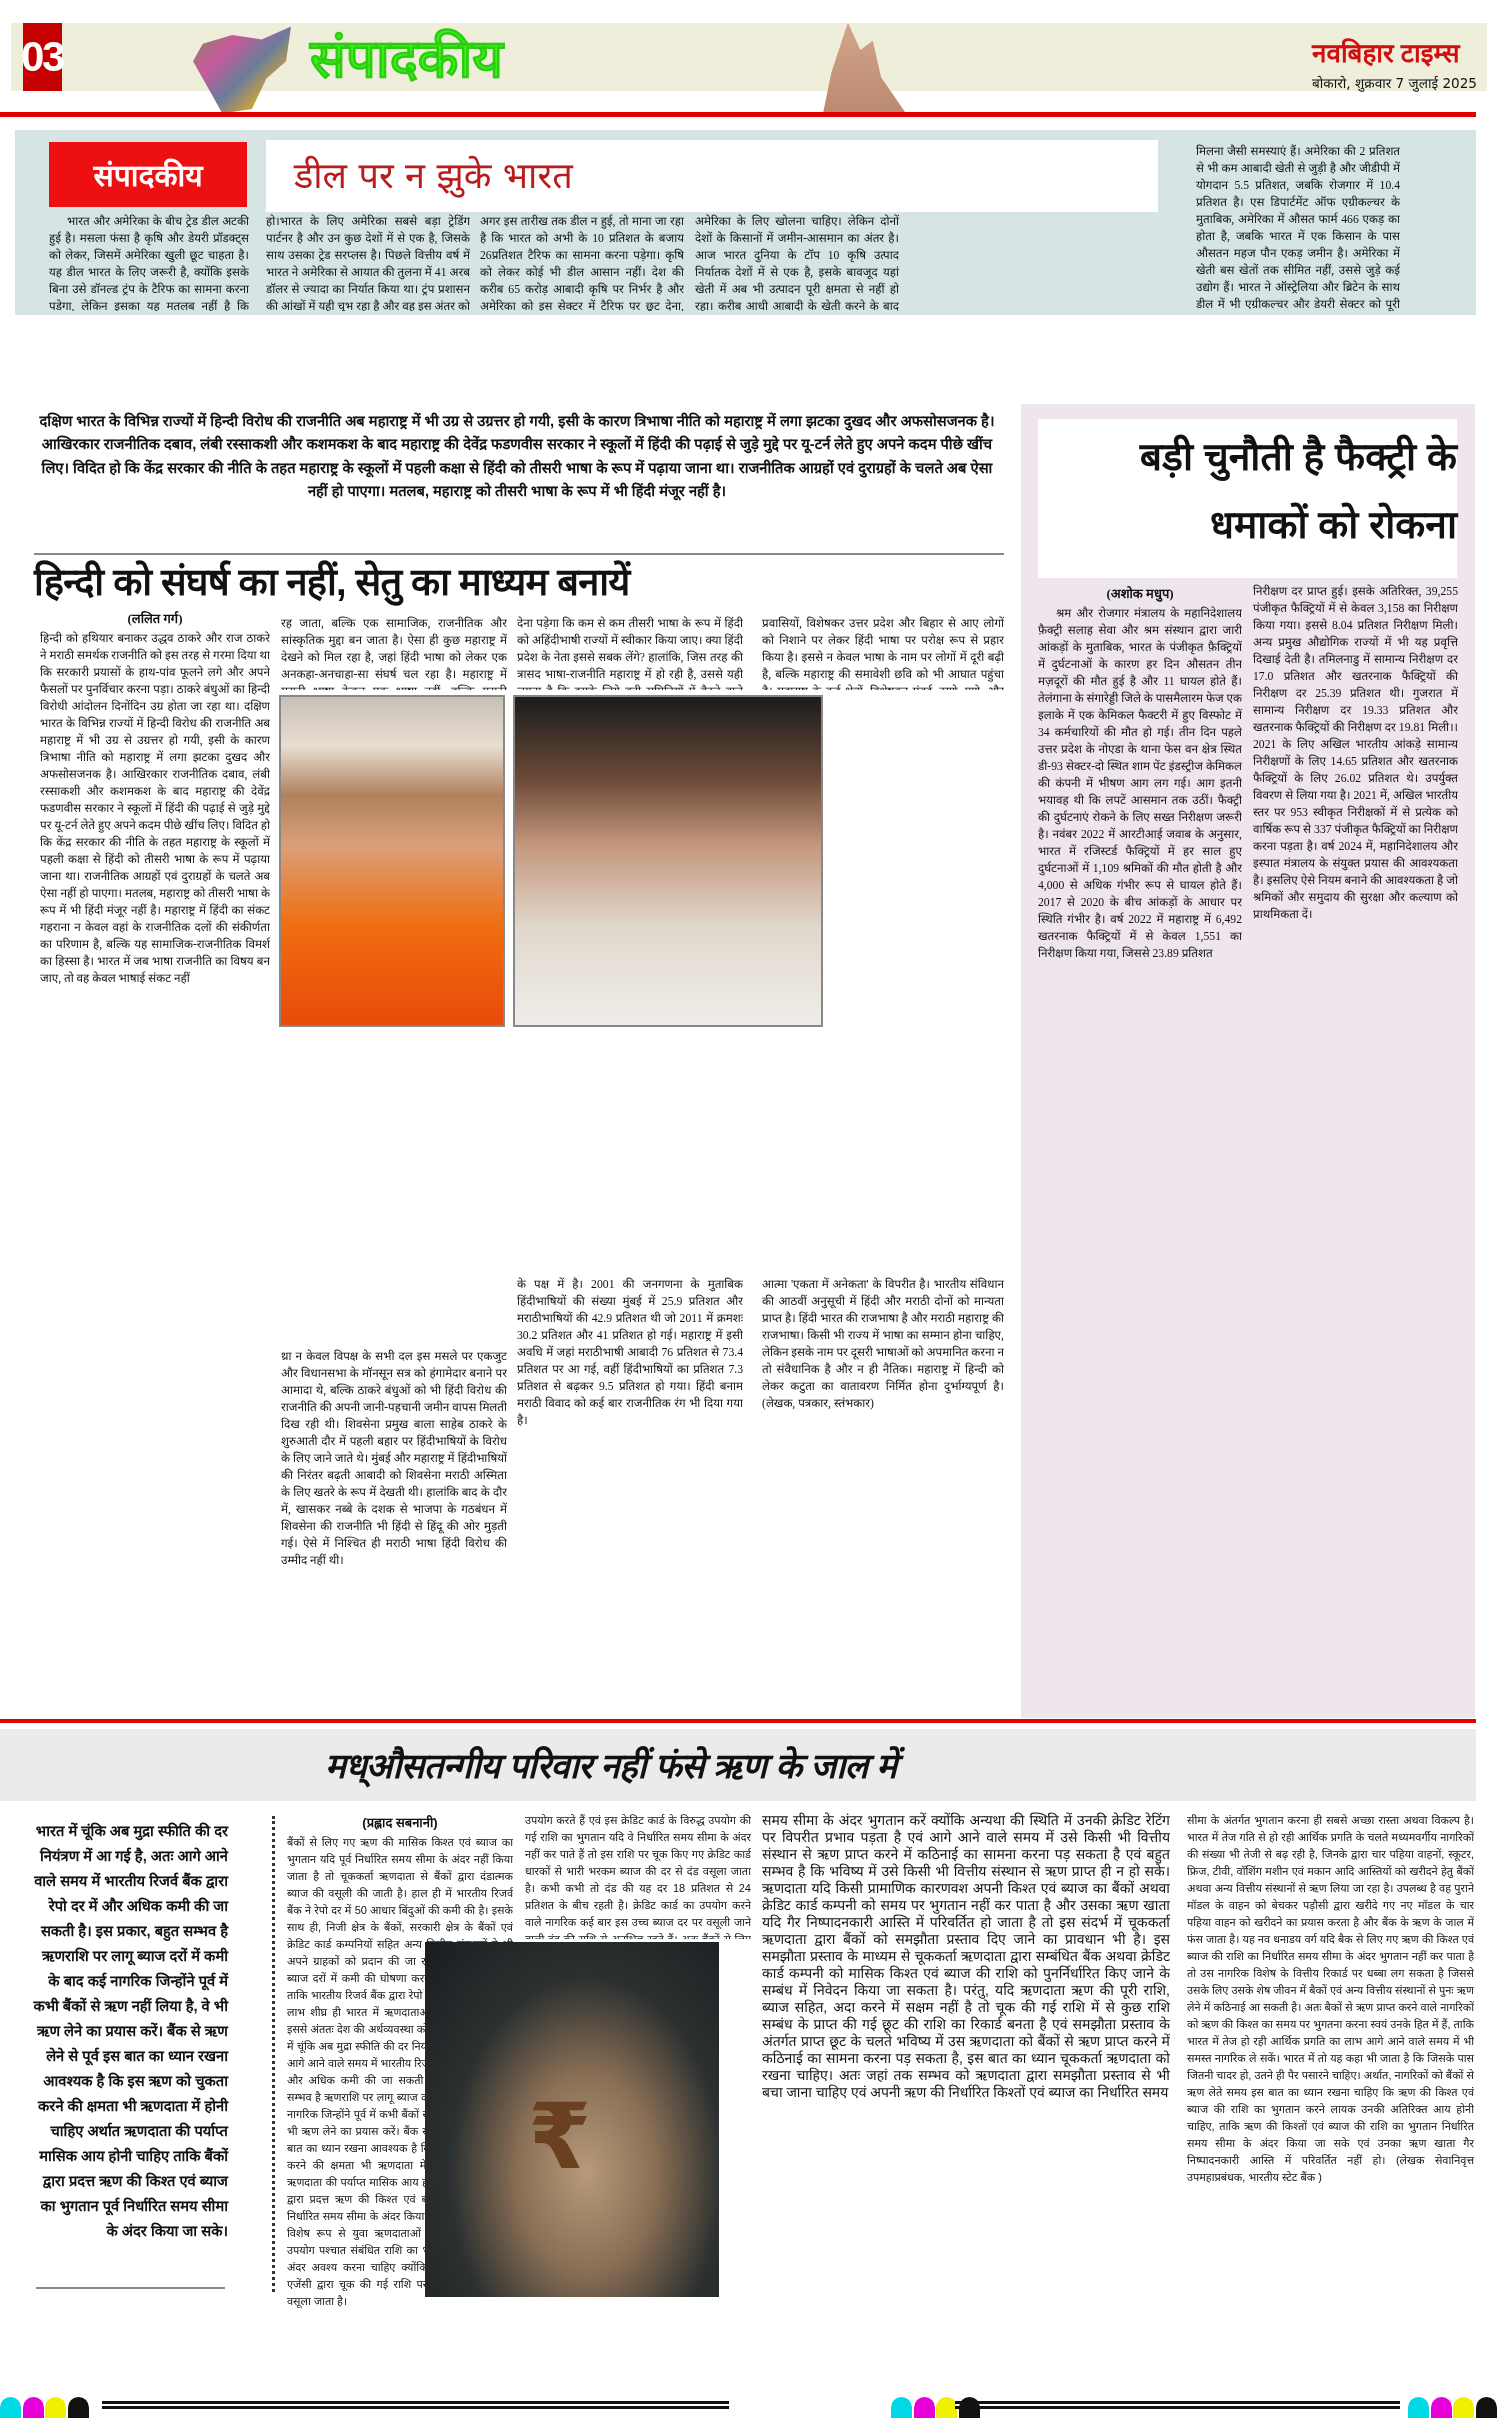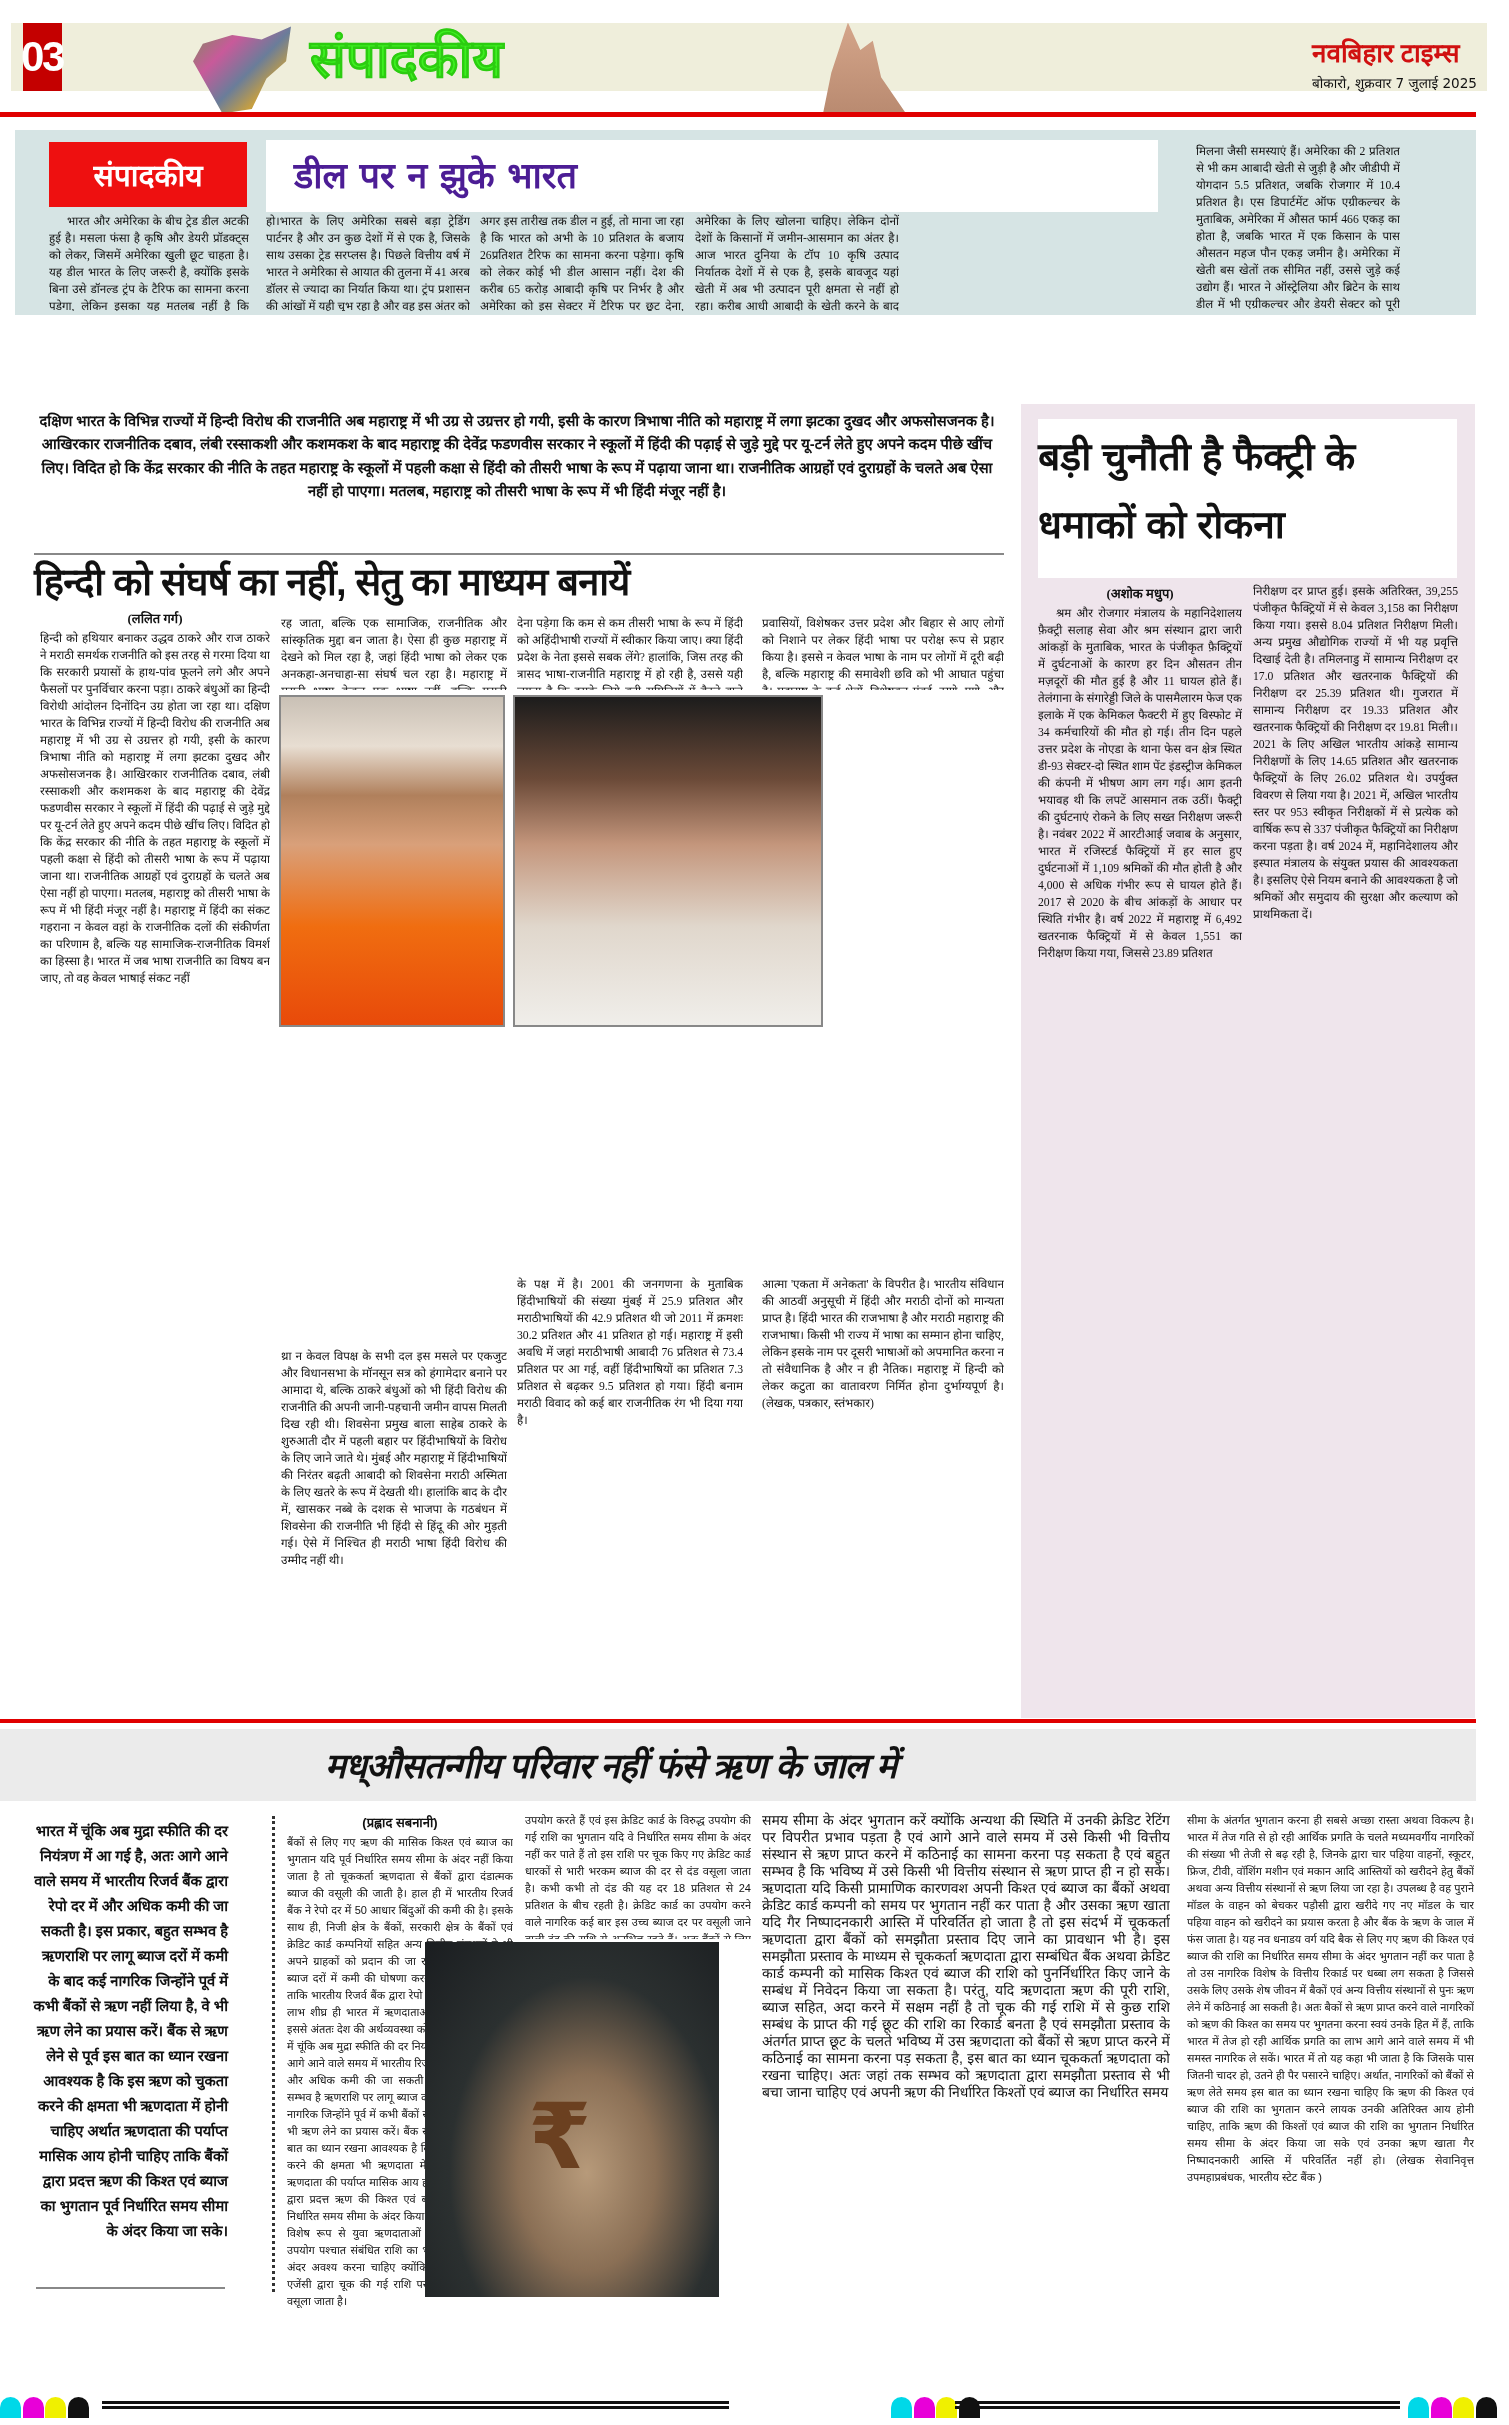--- a/index.html
+++ b/index.html
@@ -12,35 +12,35 @@
   .section-title{left:310px;top:22.6px;height:68px;font-size:53px;font-weight:bold;color:#3df020;display:flex;align-items:center;font-family:"Liberation Sans",sans-serif;-webkit-text-stroke:0.8px #2ccc10}
   .statue{left:823px;top:22.6px;width:83px;height:91px;background:linear-gradient(180deg,#d4a58a,#b98a70);clip-path:polygon(30% 0%,45% 30%,60% 20%,70% 60%,100% 100%,0% 100%,10% 55%)}
   .brand{left:1312px;top:34px;width:185px}
   .brand .name{font-size:26px;font-weight:bold;color:#d01010;font-family:"Liberation Sans",sans-serif}
   .brand .date{font-size:13.6px;color:#111;margin-top:3px}
   .redrule{left:0;top:112px;width:1476px;height:4.5px;background:#e00000}
   
   .edbox{left:15px;top:130px;width:1461px;height:185px;background:#d6e4e4}
   .edlabel{left:49px;top:142px;width:198px;height:65px;background:#ee1010;color:#fff;font-size:30px;font-weight:bold;display:flex;align-items:center;justify-content:center}
   .edhead-bg{left:266px;top:140px;width:892px;height:72px;background:#fff}
-  .edhead{left:294px;top:142px;font-size:36px;font-weight:bold;color:#4c1d95;height:65px;display:flex;align-items:center}
+  .edhead{left:294px;top:142px;font-size:36px;font-weight:normal;color:#b91c1c;height:65px;display:flex;align-items:center}
   .col{font-size:11.7px;line-height:17px;text-align:justify;overflow:hidden;font-family:"Liberation Serif",serif}
   .col p{text-indent:18px}
   
   .deck{left:30px;top:410px;width:974px;font-size:14.7px;line-height:23.4px;font-weight:bold;text-align:center;font-family:"Liberation Sans",sans-serif}
   .deckrule{left:34px;top:553px;width:970px;height:1.5px;background:#888}
   .bighead{left:34px;top:555px;width:974px;height:49px;font-size:38px;font-weight:900;font-family:"Liberation Sans",sans-serif;letter-spacing:-0.8px;white-space:nowrap;display:flex;align-items:center}
   .byline{font-weight:bold;text-align:center;font-size:13px;margin:2.3px 0}
   
   .photo1{left:279px;top:695px;width:226px;height:332px;background:linear-gradient(180deg,#c9c0b5 0%,#e8ded2 15%,#b0805c 30%,#d9a07a 45%,#f06d10 70%,#e84a0a 100%);border:2.3px solid #888}
   .photo2{left:513px;top:695px;width:310px;height:332px;background:linear-gradient(180deg,#1c1c1c 0%,#6b4a38 25%,#c4967c 45%,#e0d7cc 70%,#f0eeea 100%);border:2.3px solid #888}
   
   .rbox{left:1021px;top:404px;width:454px;height:1314px;background:#efe5ec}
   .rhead-bg{left:1038px;top:419px;width:419px;height:159px;background:#fff}
-  .rhead{left:1038px;top:423px;width:419px;height:151px;font-size:39px;font-weight:900;text-align:left;line-height:68px;font-family:"Liberation Sans",sans-serif}
+  .rhead{left:1038px;top:423px;width:419px;height:151px;font-size:39px;font-weight:900;text-align:right;line-height:68px;font-family:"Liberation Sans",sans-serif}
   
   .brule{left:0;top:1719px;width:1476px;height:3.8px;background:#e00000}
   .bheadbg{left:0;top:1729px;width:1476px;height:72px;background:#ebebeb}
   .bhead{left:325px;top:1730px;height:68px;font-size:35px;font-weight:900;font-style:italic;font-family:"Liberation Sans",sans-serif;display:flex;align-items:center;letter-spacing:-0.8px}
   .pull{left:30px;top:1819px;width:198px;font-size:14.7px;line-height:25px;font-weight:900;text-align:right;font-family:"Liberation Sans",sans-serif}
   .pullrule{left:36px;top:2287px;width:189px;height:1.5px;background:#888}
   .dotline{left:272px;top:1816px;width:0;height:476px;border-left:3px dotted #333}
   .photo3{left:425px;top:1942px;width:294px;height:355px;background:radial-gradient(ellipse at 55% 65%,#b79a7a 0%,#8a6f55 30%,#2b3030 60%,#1a1d20 100%)}
   .rupee{left:528px;top:2084px;font-size:91px;color:#6b4020;font-weight:bold}
   .reg{display:flex;gap:1.5px}

